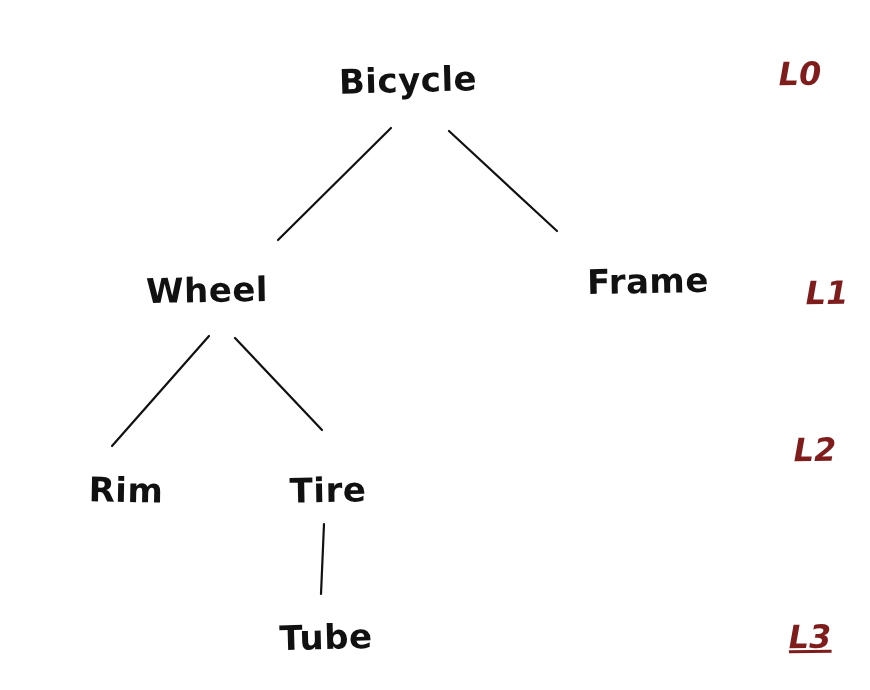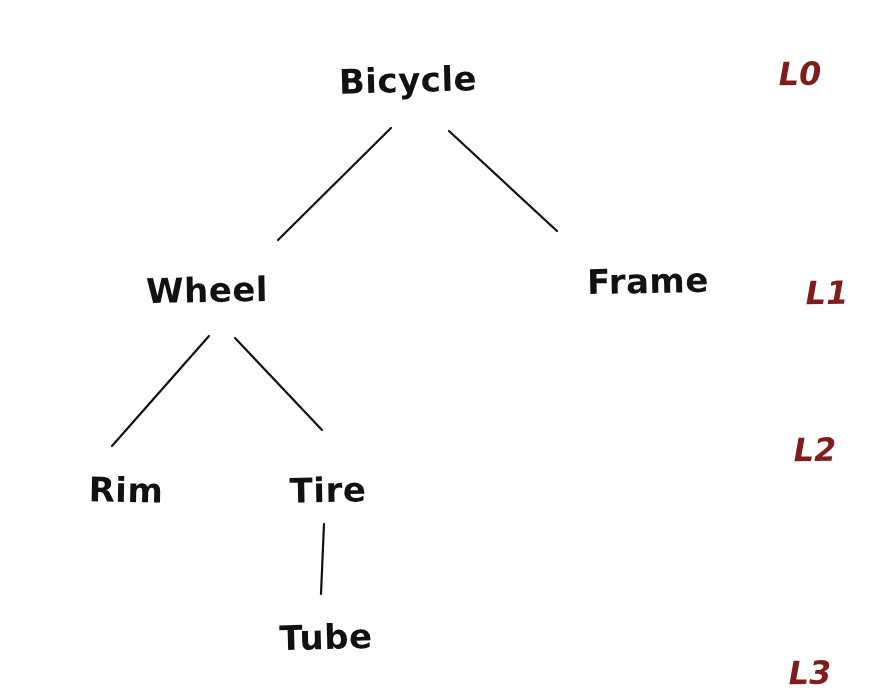--- a/index.html
+++ b/index.html
@@ -58,21 +58,21 @@
   #node-wheel   { left: 207px; top: 290px; }
   #node-frame   { left: 648px; top: 281px; }
   #node-rim     { left: 126px; top: 490px; }
   #node-tire    { left: 328px; top: 490px; }
   #node-tube    { left: 326px; top: 637px; }
 
   
   #level-l0 { left: 800px; top: 74px; }
   #level-l1 { left: 806px; top: 293px; margin-left: 21px; }
   #level-l2 { left: 815px; top: 450px; }
-  #level-l3 { left: 810px; top: 673px; }
+  #level-l3 { left: 810px; top: 637px; text-decoration: underline; }
 </style>
 </head>
 <body>
 
 <div class="canvas">
 
   <svg class="edges" viewBox="0 0 870 690" xmlns="http://www.w3.org/2000/svg" aria-hidden="true">
     <line x1="391" y1="128" x2="278" y2="240"></line>
     <line x1="449" y1="131" x2="557" y2="231"></line>
     <line x1="209" y1="336" x2="112" y2="446"></line>

